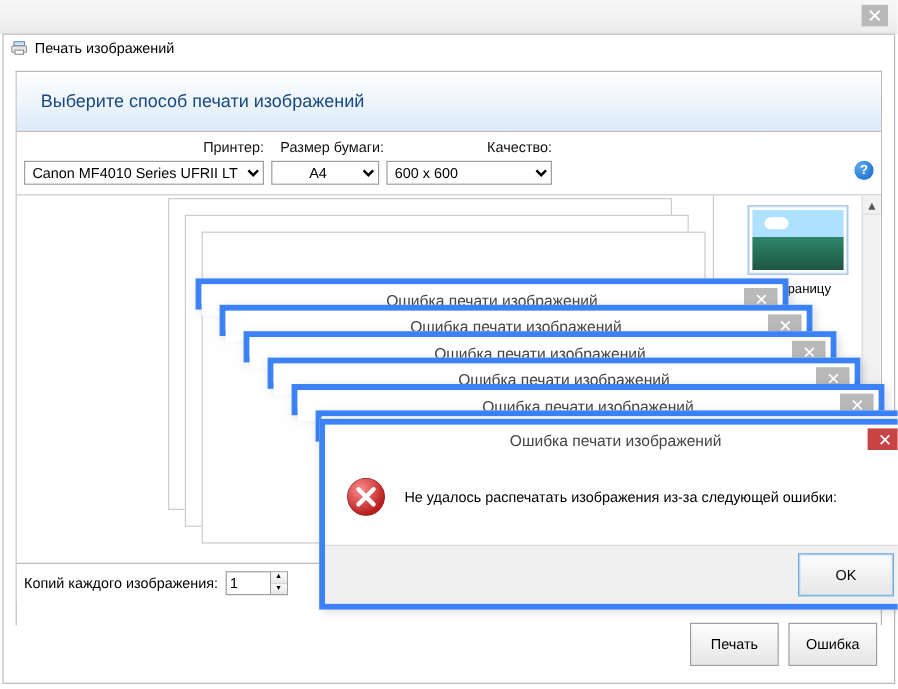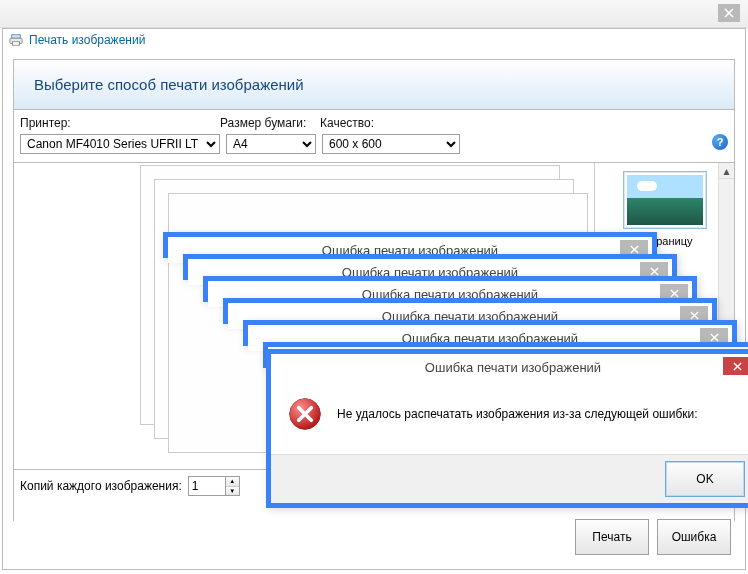--- a/index.html
+++ b/index.html
@@ -33,21 +33,21 @@
     left: 2px; right: 2px; top: 28px; bottom: 4px;
     border: 1px solid #bbb;
     background: #fff;
   }
   .win-title {
     display: flex;
     align-items: center;
     gap: 6px;
     padding: 4px 6px;
     font-size: 12px;
-    color: #0369a1;
+    color: #000000;
   }
   .win-title .printer-icon {
     width: 14px; height: 14px;
   }
   .content-region {
     position: absolute;
     left: 10px; right: 10px; top: 30px; bottom: 48px;
     border-top: 1px solid #bbb;
     border-left: 1px solid #bbb;
     border-right: 1px solid #bbb;
@@ -58,35 +58,35 @@
     font-size: 15px;
     color: #18487f;
   }
   .options-row {
     background: #fff;
     border-top: 1px solid #bbb;
     border-bottom: 1px solid #bbb;
     padding: 6px 6px 8px 6px;
     position: relative;
   }
-  .labels { display: flex; gap: 0; }
+  .labels { display: flex; gap: 0; text-align: right; }
   .labels .lbl-printer { width: 200px; }
   .labels .lbl-paper { width: 100px; }
   .labels .lbl-quality { width: 140px; }
   .labels span { font-size: 12px; color: #111; }
   .selects { display: flex; gap: 6px; margin-top: 4px; }
   .select {
     border: 1px solid #9e9e9e;
     background: #fff;
     font-size: 12px;
     height: 20px;
     padding: 1px 2px;
   }
   .sel-printer { width: 200px; }
-  .sel-paper { width: 90px; }
+  .sel-paper { width: 90px; text-align: center; }
   .sel-quality { width: 138px; }
   .help-icon {
     position: absolute;
     right: 6px; top: 24px;
     width: 16px; height: 16px;
     border-radius: 50%;
     background: radial-gradient(circle at 30% 30%, #5aa6ef,#1569c7);
     color: #fff;
     font-weight: bold;
     font-size: 11px;

